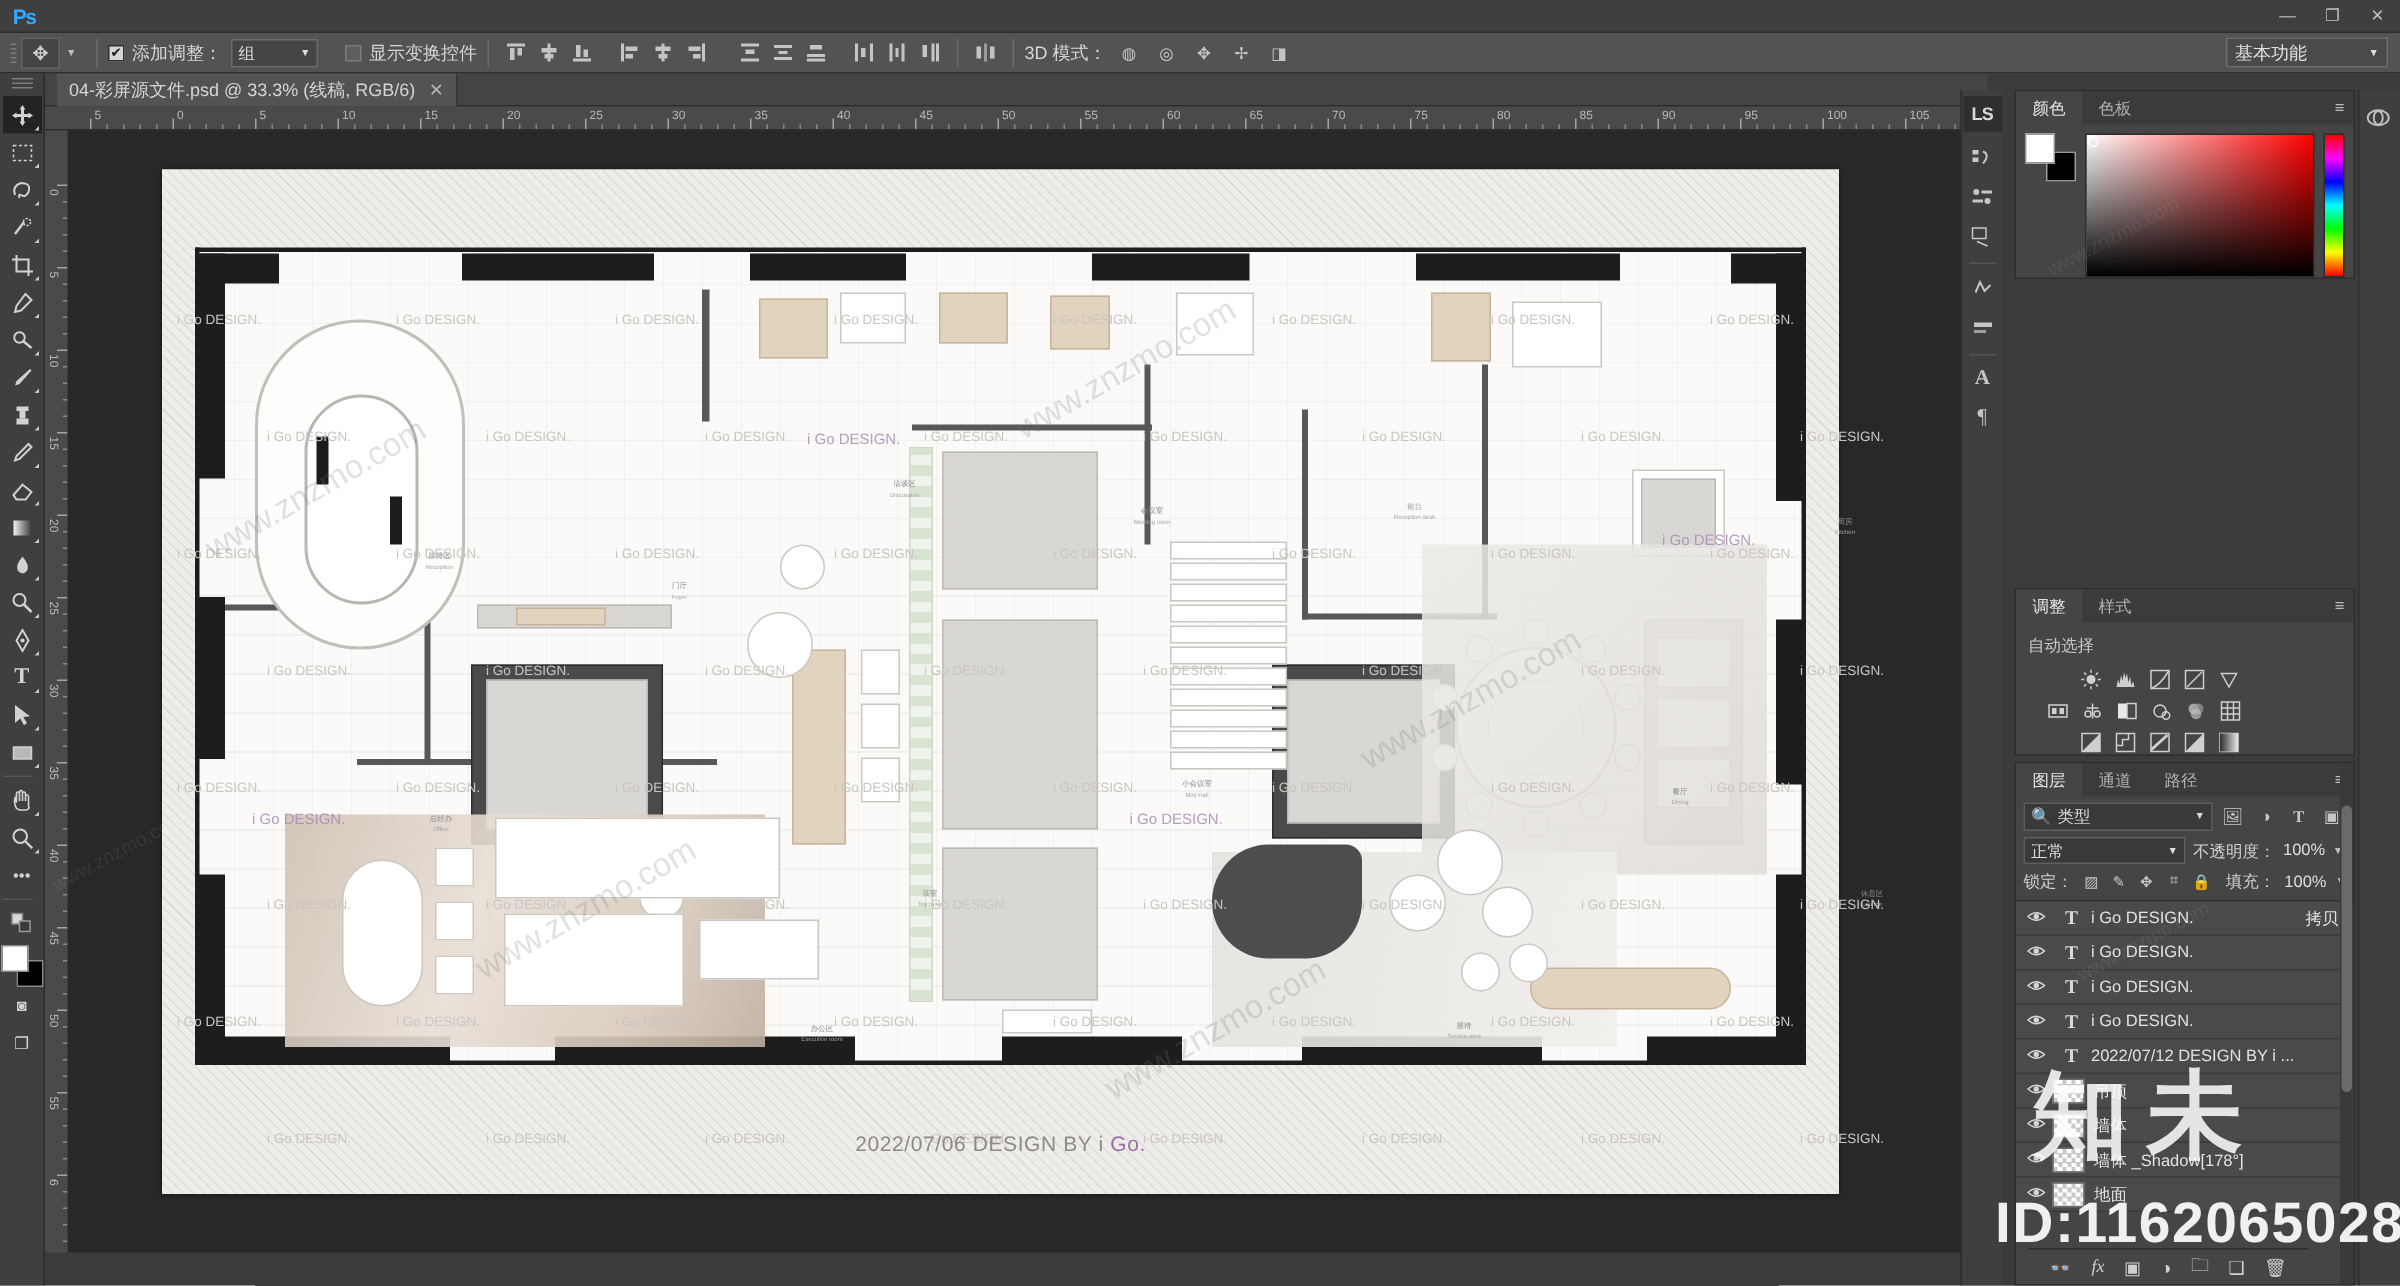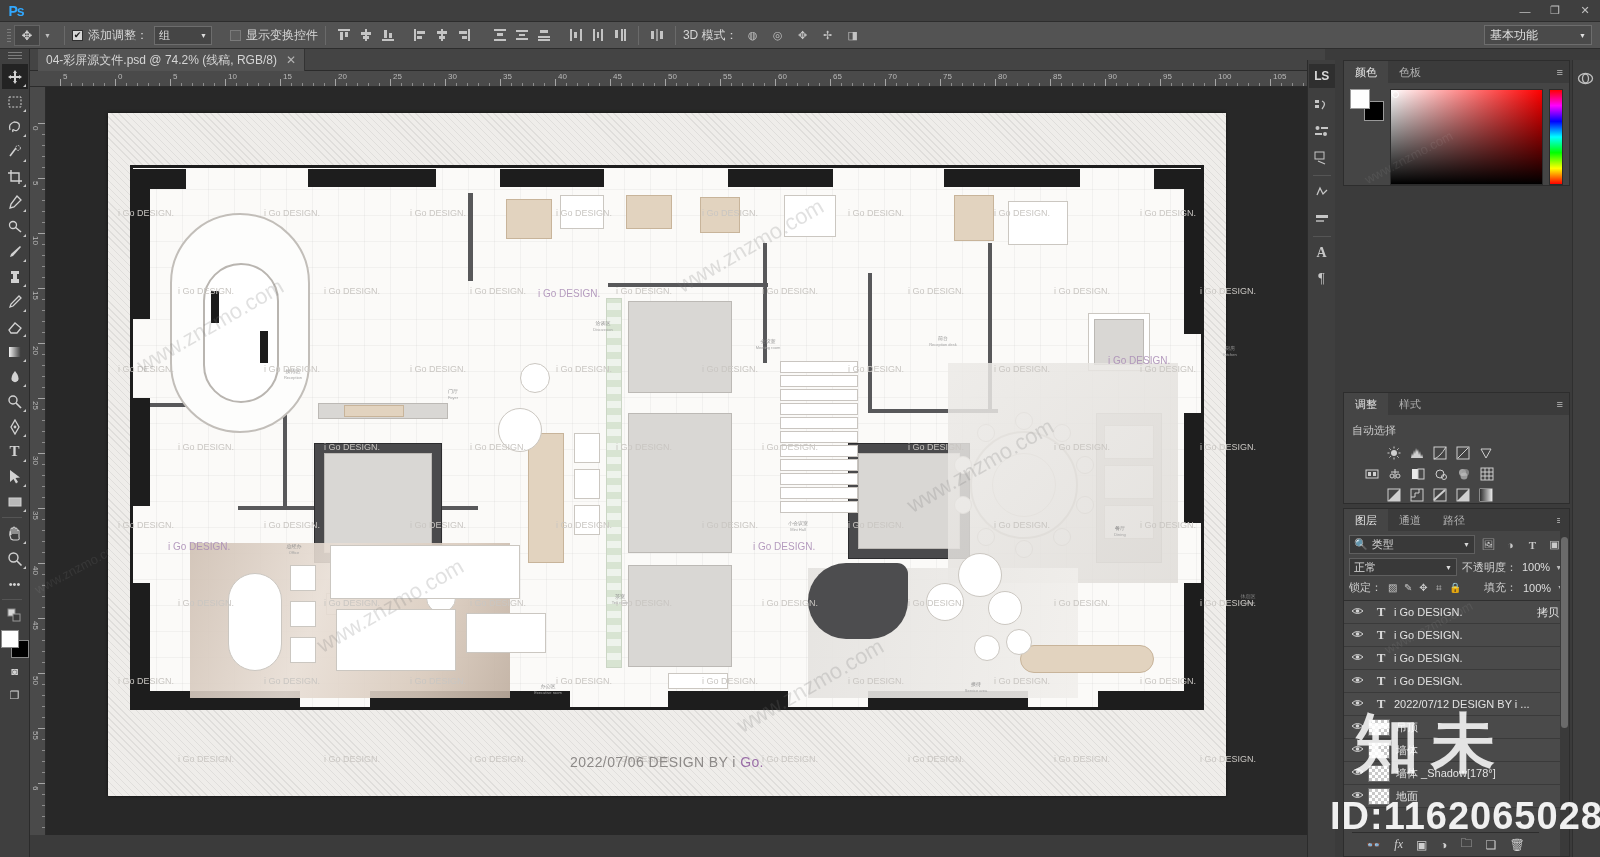--- a/index.html
+++ b/index.html
@@ -604,21 +604,21 @@
     <div class="swatches">
       <div class="sw-back"></div>
       <div class="sw-front"></div>
     </div>
     <div class="tool">◙</div>
     <div class="tool">❐</div>
   </div>
 
   <div class="tabstrip">
     <div class="doctab">
-      <span>04-彩屏源文件.psd @ 74.2% (线稿, RGB/8)</span>
+      <span>04-彩屏源文件.psd @ 33.3% (线稿, RGB/6)</span>
       <span class="x">✕</span>
     </div>
   </div>
 
   <div class="ruler-h">
       <div id="ruler-h-inner">
         <div class="rtick maj" style="left: 30px;"></div>
         <div class="rlab" style="left: 33px;">5</div>
         <div class="rtick min" style="left: 41px;"></div>
         <div class="rtick min" style="left: 52px;"></div>
@@ -1345,21 +1345,21 @@
         <span style="font-size:7px;color:#bbb">▼</span>
       </div>
 
       <div class="lock-row">
         <span class="op-label">锁定：</span>
         <span class="lock-ico">▨</span>
         <span class="lock-ico">✎</span>
         <span class="lock-ico">✥</span>
         <span class="lock-ico">⌗</span>
         <span class="lock-ico">🔒</span>
-        <span class="op-label" style="margin-left:16px">填充：</span>
+        <span class="op-label" style="margin-left:4px">填充：</span>
         <span class="op-val">100%</span>
         <span style="font-size:7px;color:#bbb">▼</span>
       </div>
 
       <div class="layerlist" id="layer-list">
           <div class="layer">
             <div class="eye"><svg width="13" height="10" viewBox="0 0 13 10">
                 <path d="M1 5 Q6.5 0 12 5 Q6.5 10 1 5 Z" fill="none" stroke="#d5d5d5" stroke-width="1"></path>
                 <circle cx="6.5" cy="5" r="1.8" fill="#d5d5d5"></circle>
               </svg></div>

